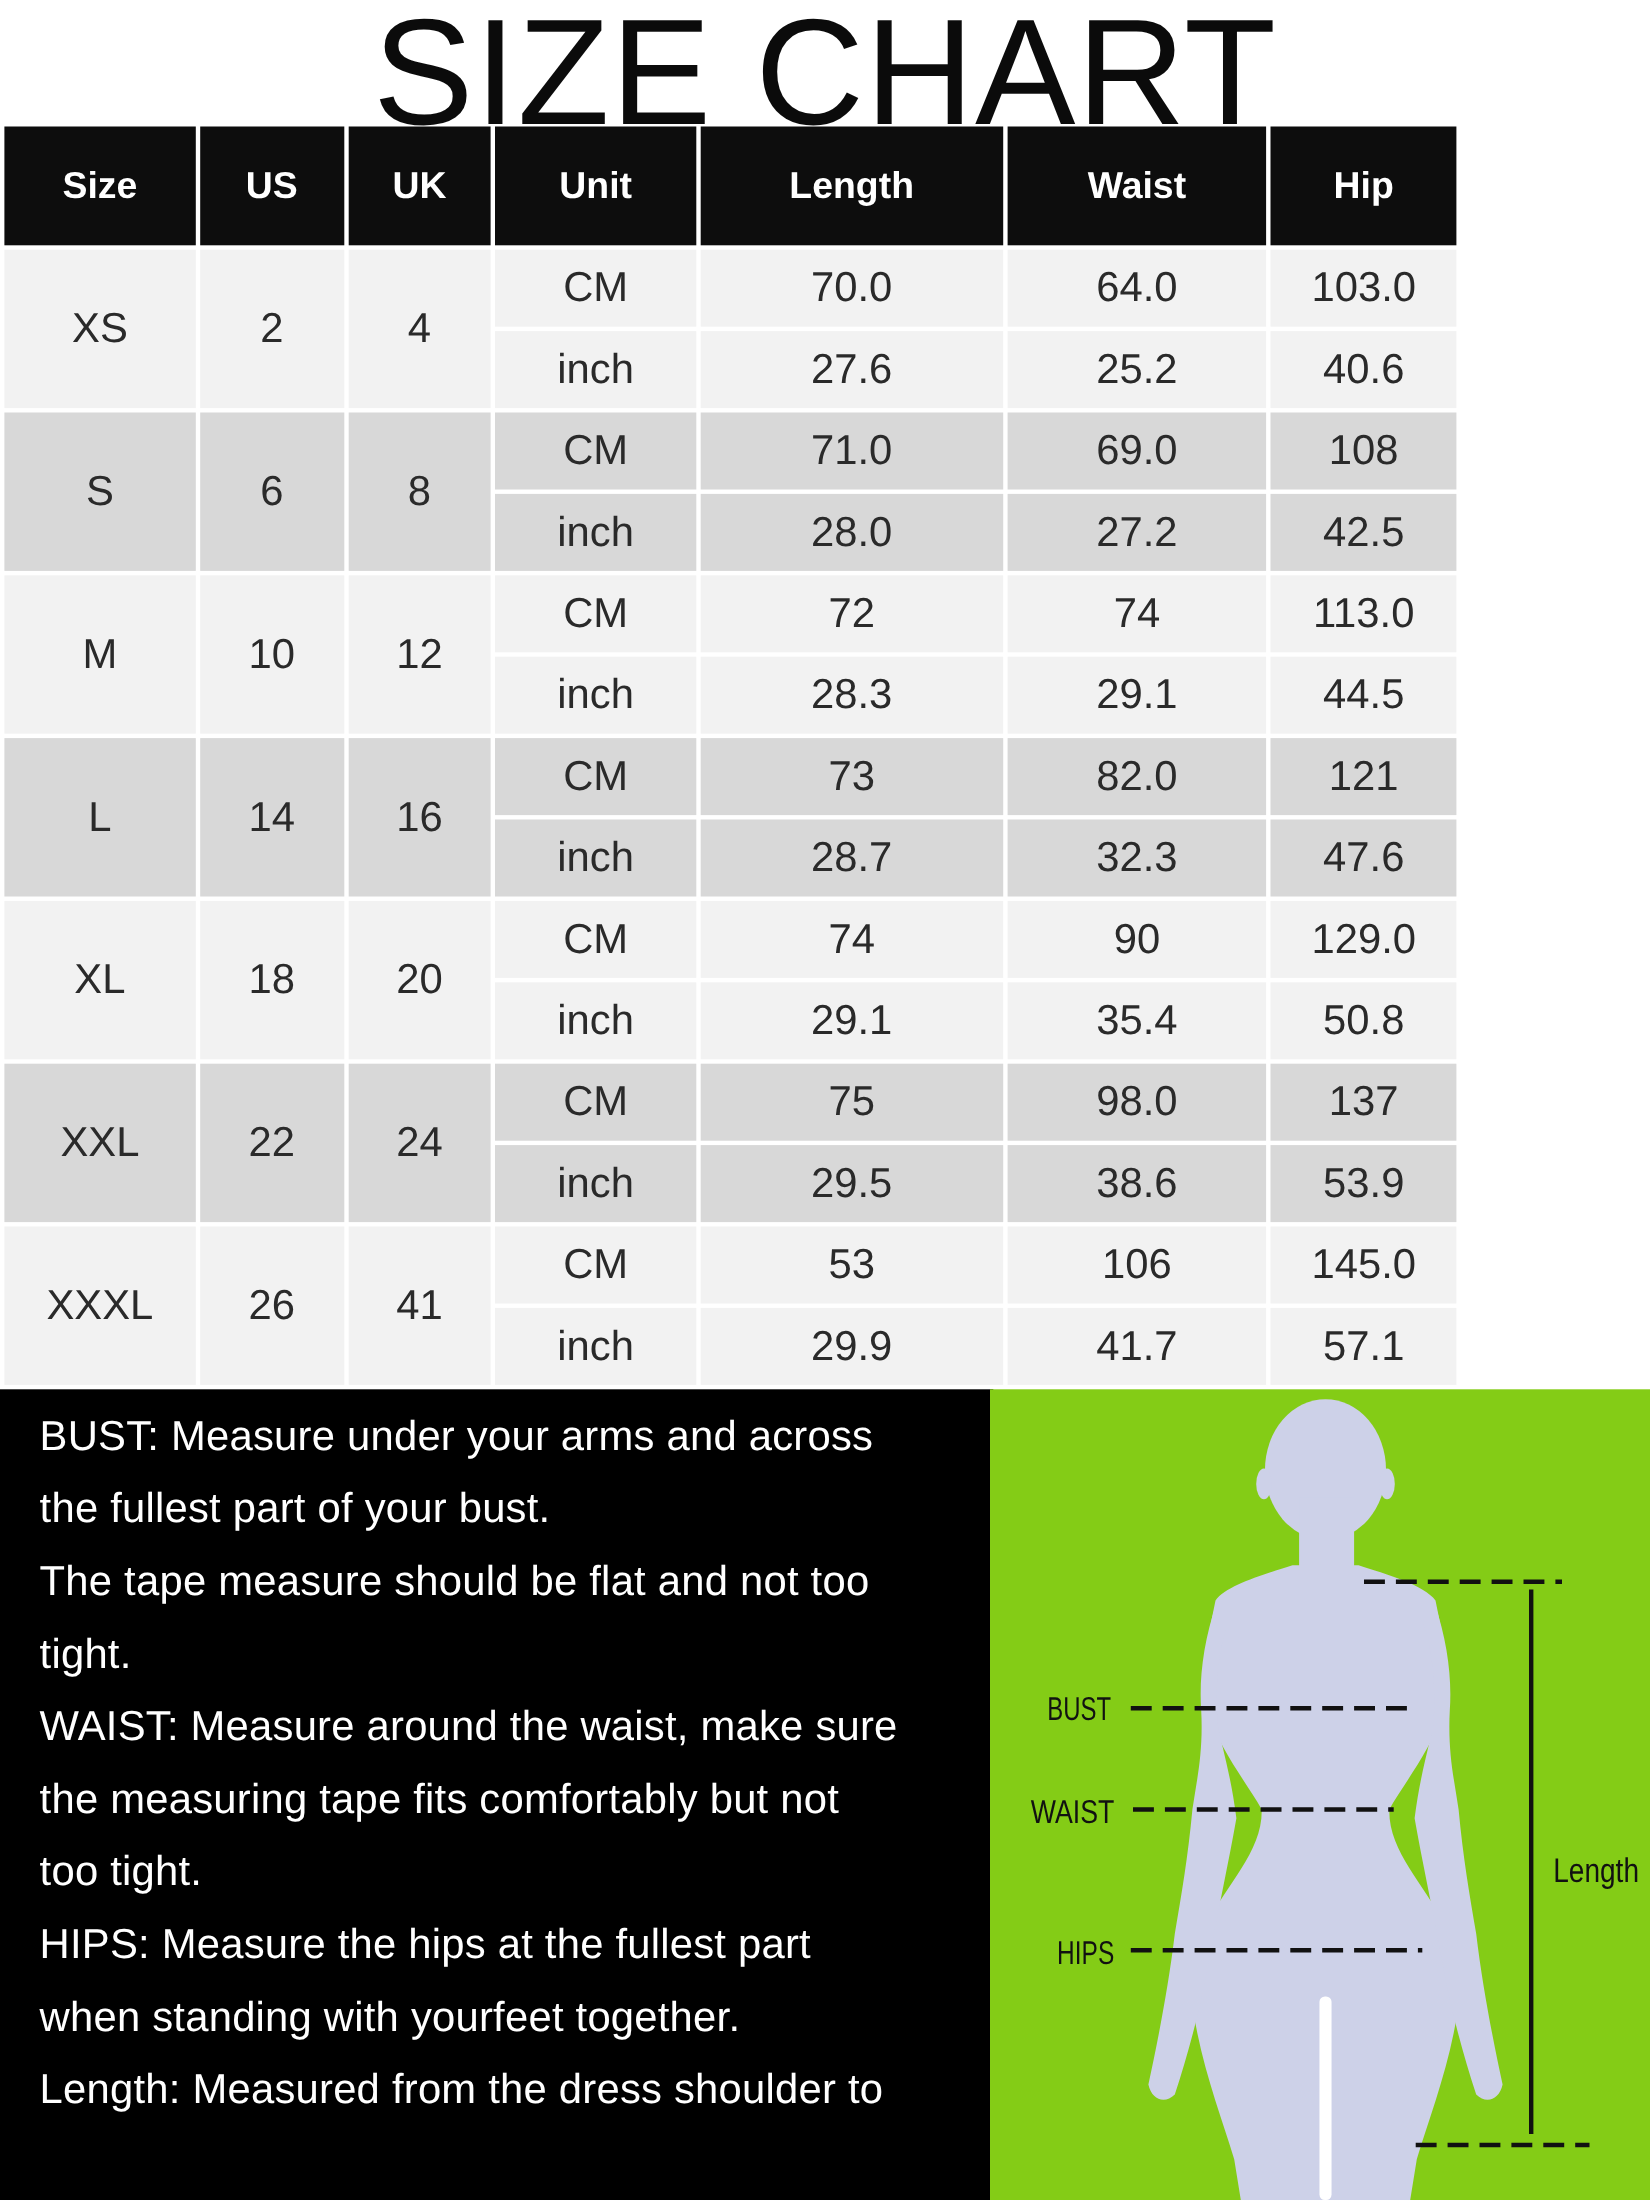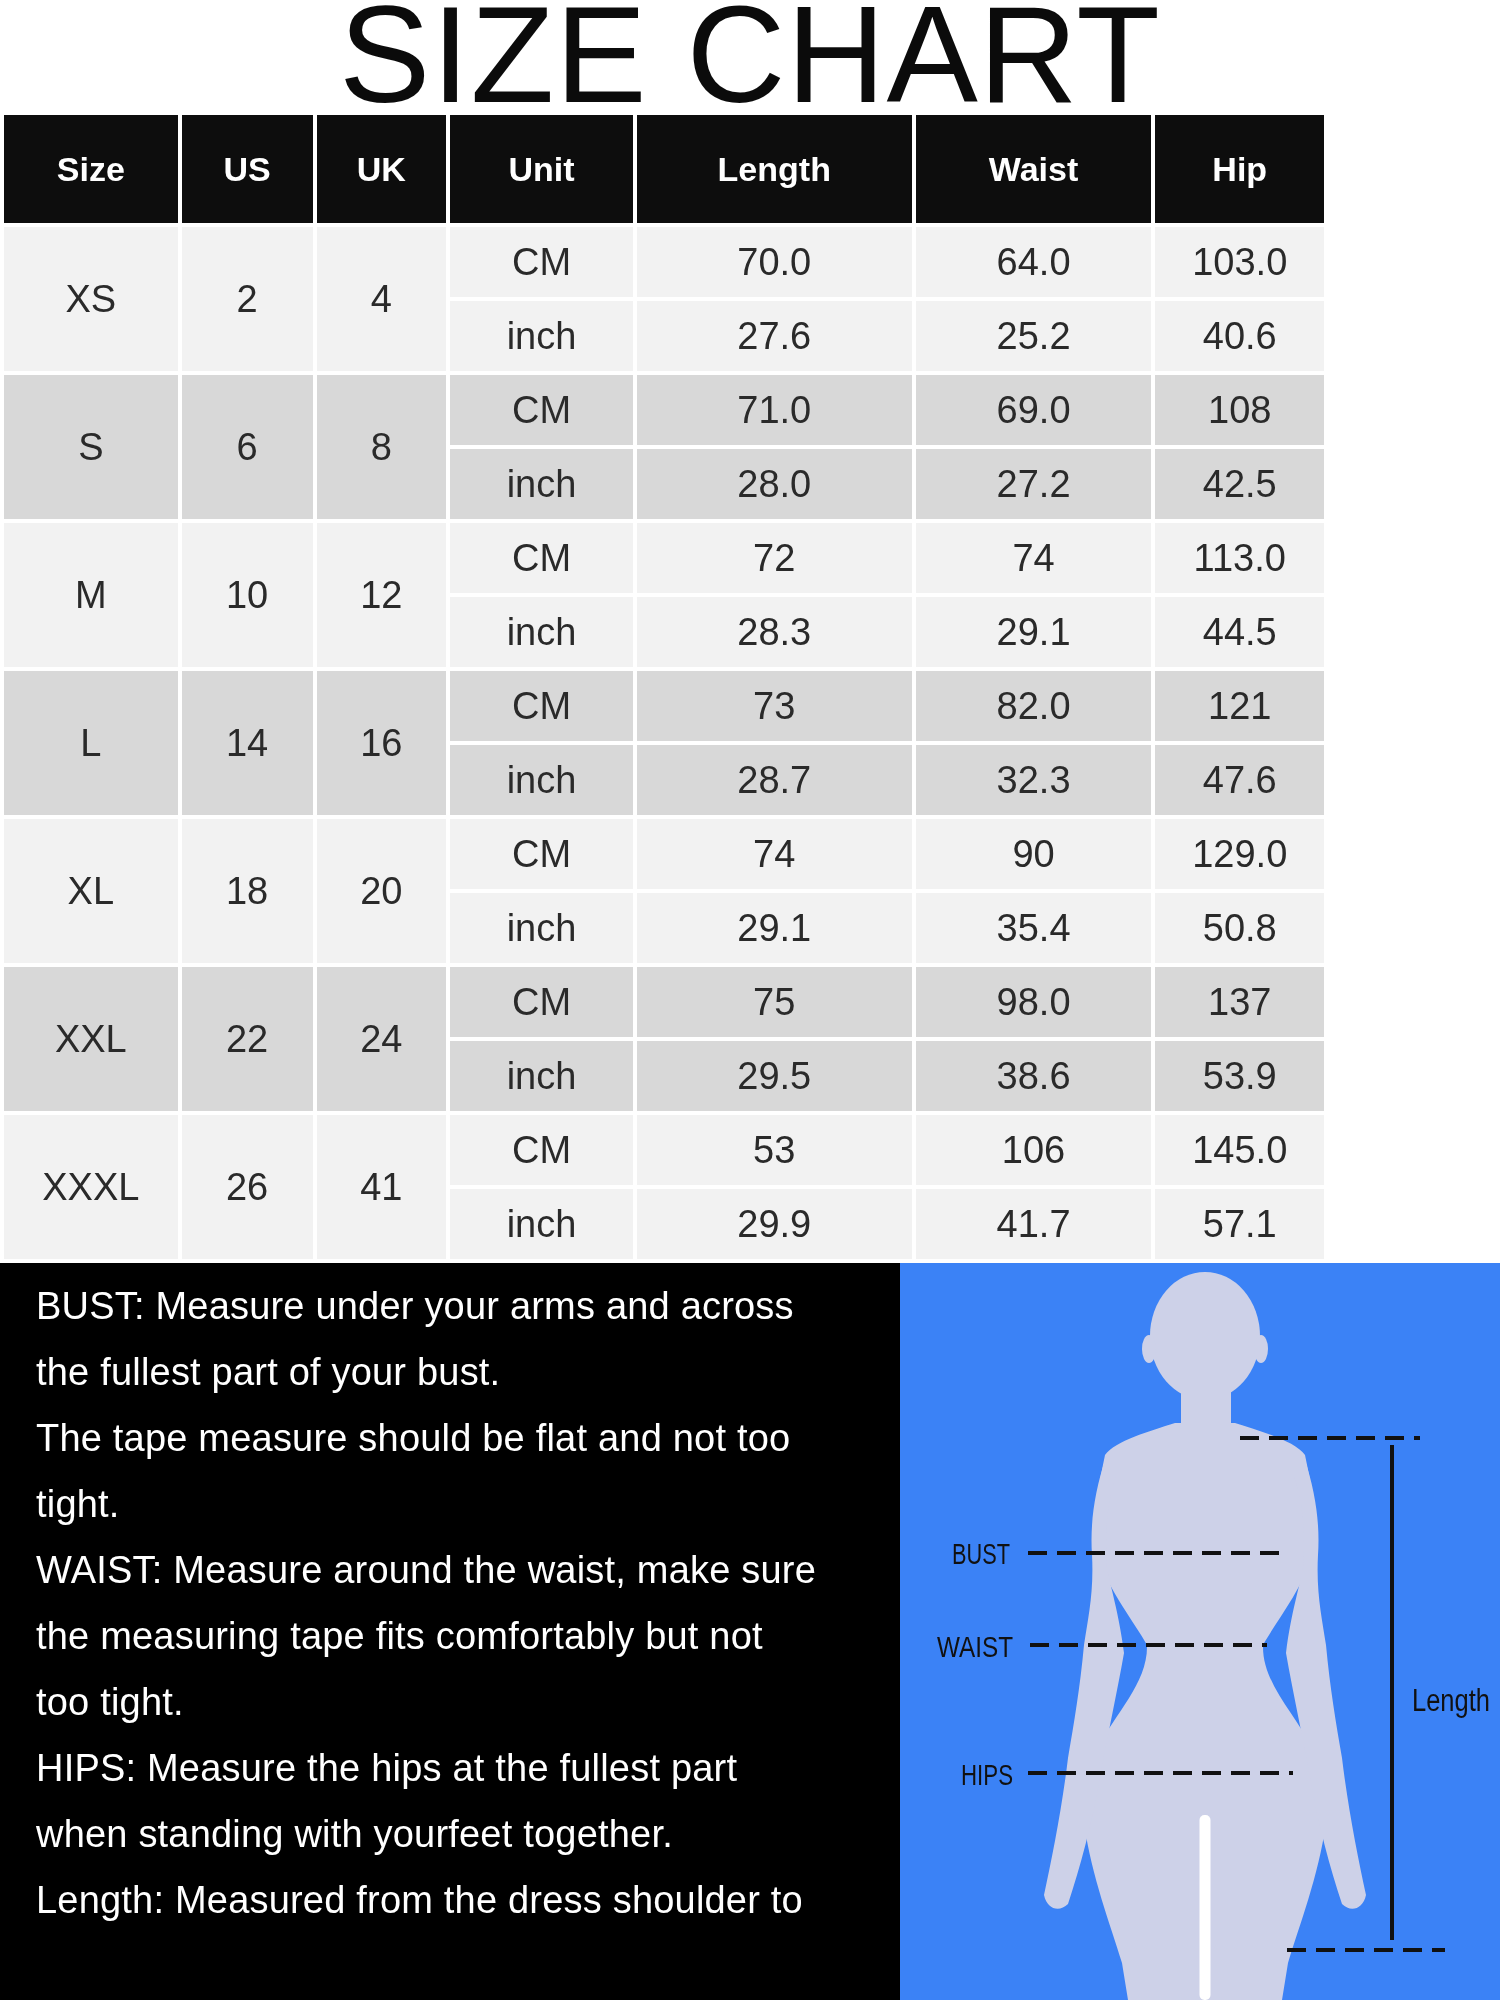--- a/index.html
+++ b/index.html
@@ -4,21 +4,21 @@
 <style>
   html,body{margin:0;padding:0;background:#ffffff;}
   .page{
     position:relative;
     width:1500px;height:2000px;
     background:#ffffff;
     font-family:"Liberation Sans", sans-serif;
     overflow:hidden;
   }
   .title{
-    position:absolute;top:0;left:0;width:100%;
+    position:absolute;top:12px;left:0;width:100%;
     margin:0;text-align:center;
     font-size:137px;line-height:110px;font-weight:400;
     letter-spacing:1px;color:#0b0b0b;white-space:nowrap;
   }
   table.size-table{
     position:absolute;top:111px;left:0;
     width:1328px;
     border-collapse:separate;border-spacing:4px;
     table-layout:fixed;
   }
@@ -42,21 +42,21 @@
     color:#ffffff;
     padding:10px 0 0 12px;box-sizing:border-box;
     overflow:hidden;
   }
   .info-line{
     font-size:38px;line-height:66px;height:66px;
     white-space:nowrap;letter-spacing:0.2px;margin-left:24px;
   }
   .figure-area{
     position:absolute;top:1263px;left:900px;
-    width:600px;height:737px;background:#3b82f6;
+    width:600px;height:737px;background:#84cc16;
   }
   .figure-area svg{display:block;width:600px;height:737px;}
 </style>
 </head>
 <body>
 
 <div class="page">
 
   <h1 class="title">SIZE CHART</h1>
 

